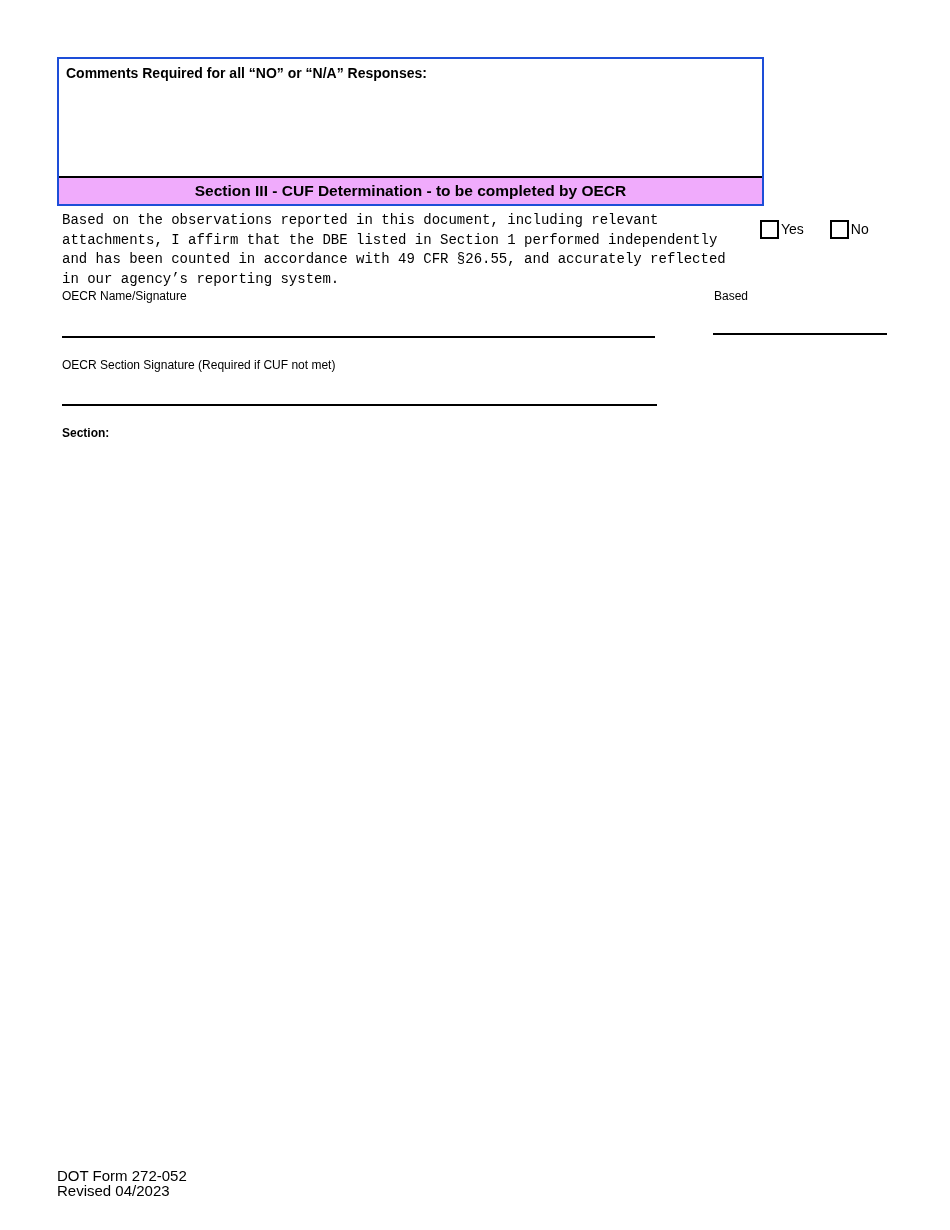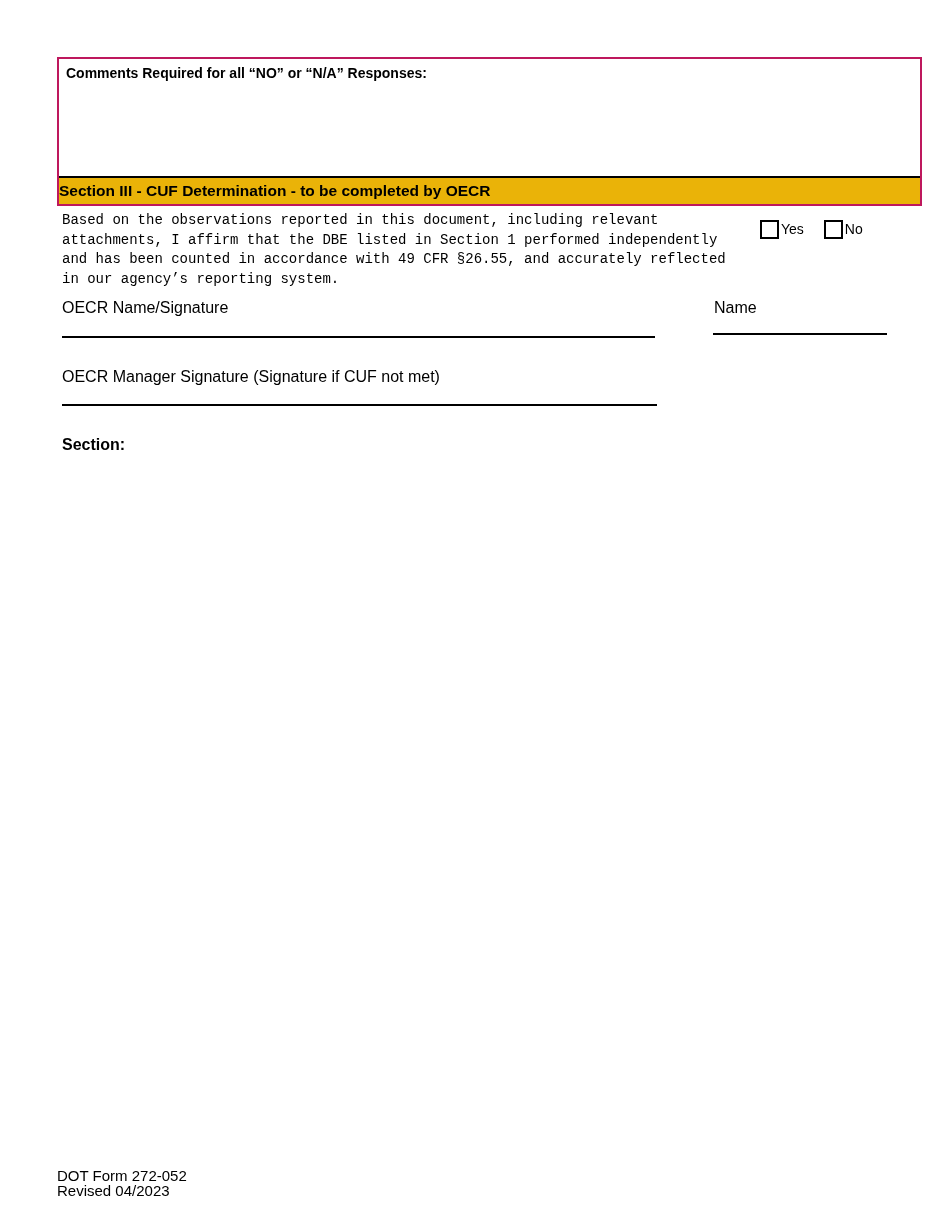--- a/index.html
+++ b/index.html
@@ -13,36 +13,36 @@
     position: relative;
     width: 950px; height: 1230px;
     background: #ffffff;
     overflow: hidden;
   }
 
   
   .top-box {
     position: absolute;
     left: 57px; top: 57px;
-    width: 865px;
-    border: 2px solid #be185d;
+    width: 707px;
+    border: 2px solid #1d4ed8;
   }
   .top-box-label {
     padding: 5px 7px 0 7px;
     font-size: 14px;
     font-weight: bold;
     line-height: 18px;
   }
   .top-box-input {
     height: 94px; 
   }
   .section-bar {
     border-top: 2px solid #000000;
-    background: #eab308;
-    text-align: left;
+    background: #f0abfc;
+    text-align: center;
     font-size: 15.5px;
     font-weight: bold;
     padding: 3px 0 4px 0;
     line-height: 19px;
   }
 
   
   .affirmation-text {
     position: absolute;
     left: 62px; top: 211px;
@@ -50,42 +50,41 @@
     font-size: 14px;
     line-height: 19.5px;
     font-family: Liberation Mono, monospace;
   }
 
   
   .choices {
     position: absolute;
     left: 760px; top: 220px;
     display: flex;
-    gap: 20px;
+    gap: 26px;
     align-items: center;
   }
   .choice { display: flex; align-items: center; }
   .checkbox {
     display: inline-block;
     width: 19px; height: 19px;
     border: 2px solid #000000;
     background: #ffffff;
   }
   .choice-label {
     font-size: 14px;
     margin-left: 2px;
     line-height: 19px;
   }
 
   
   .label {
     position: absolute;
-    font-size: 16px;
+    font-size: 12px;
     line-height: 18px;
-    margin-top: 12px;
   }
   .label.bold { font-weight: bold; }
   .oecr-label    { left: 62px;  top: 287px; }
   .date-label    { left: 714px; top: 287px; }
   .manager-label { left: 62px;  top: 356px; }
   .comments-label{ left: 62px;  top: 424px; }
 
   .sig-line {
     position: absolute;
     border-top: 2px solid #000000;
@@ -131,26 +130,26 @@
       <span class="checkbox"></span>
       <span class="choice-label">Yes</span>
     </div>
     <div class="choice">
       <span class="checkbox"></span>
       <span class="choice-label">No</span>
     </div>
   </div>
 
   <div class="label oecr-label">OECR Name/Signature</div>
-  <div class="label date-label">Name</div>
+  <div class="label date-label">Based</div>
 
   <div class="sig-line oecr-line"></div>
   <div class="sig-line date-line"></div>
 
-  <div class="label manager-label">OECR Manager Signature (Signature if CUF not met)</div>
+  <div class="label manager-label">OECR Section Signature (Required if CUF not met)</div>
   <div class="sig-line manager-line"></div>
 
   <div class="label bold comments-label">Section:</div>
   <div class="comments-area"></div>
 
   <div class="footer">
     <div>DOT Form 272-052</div>
     <div class="revised">Revised 04/2023</div>
   </div>
 

